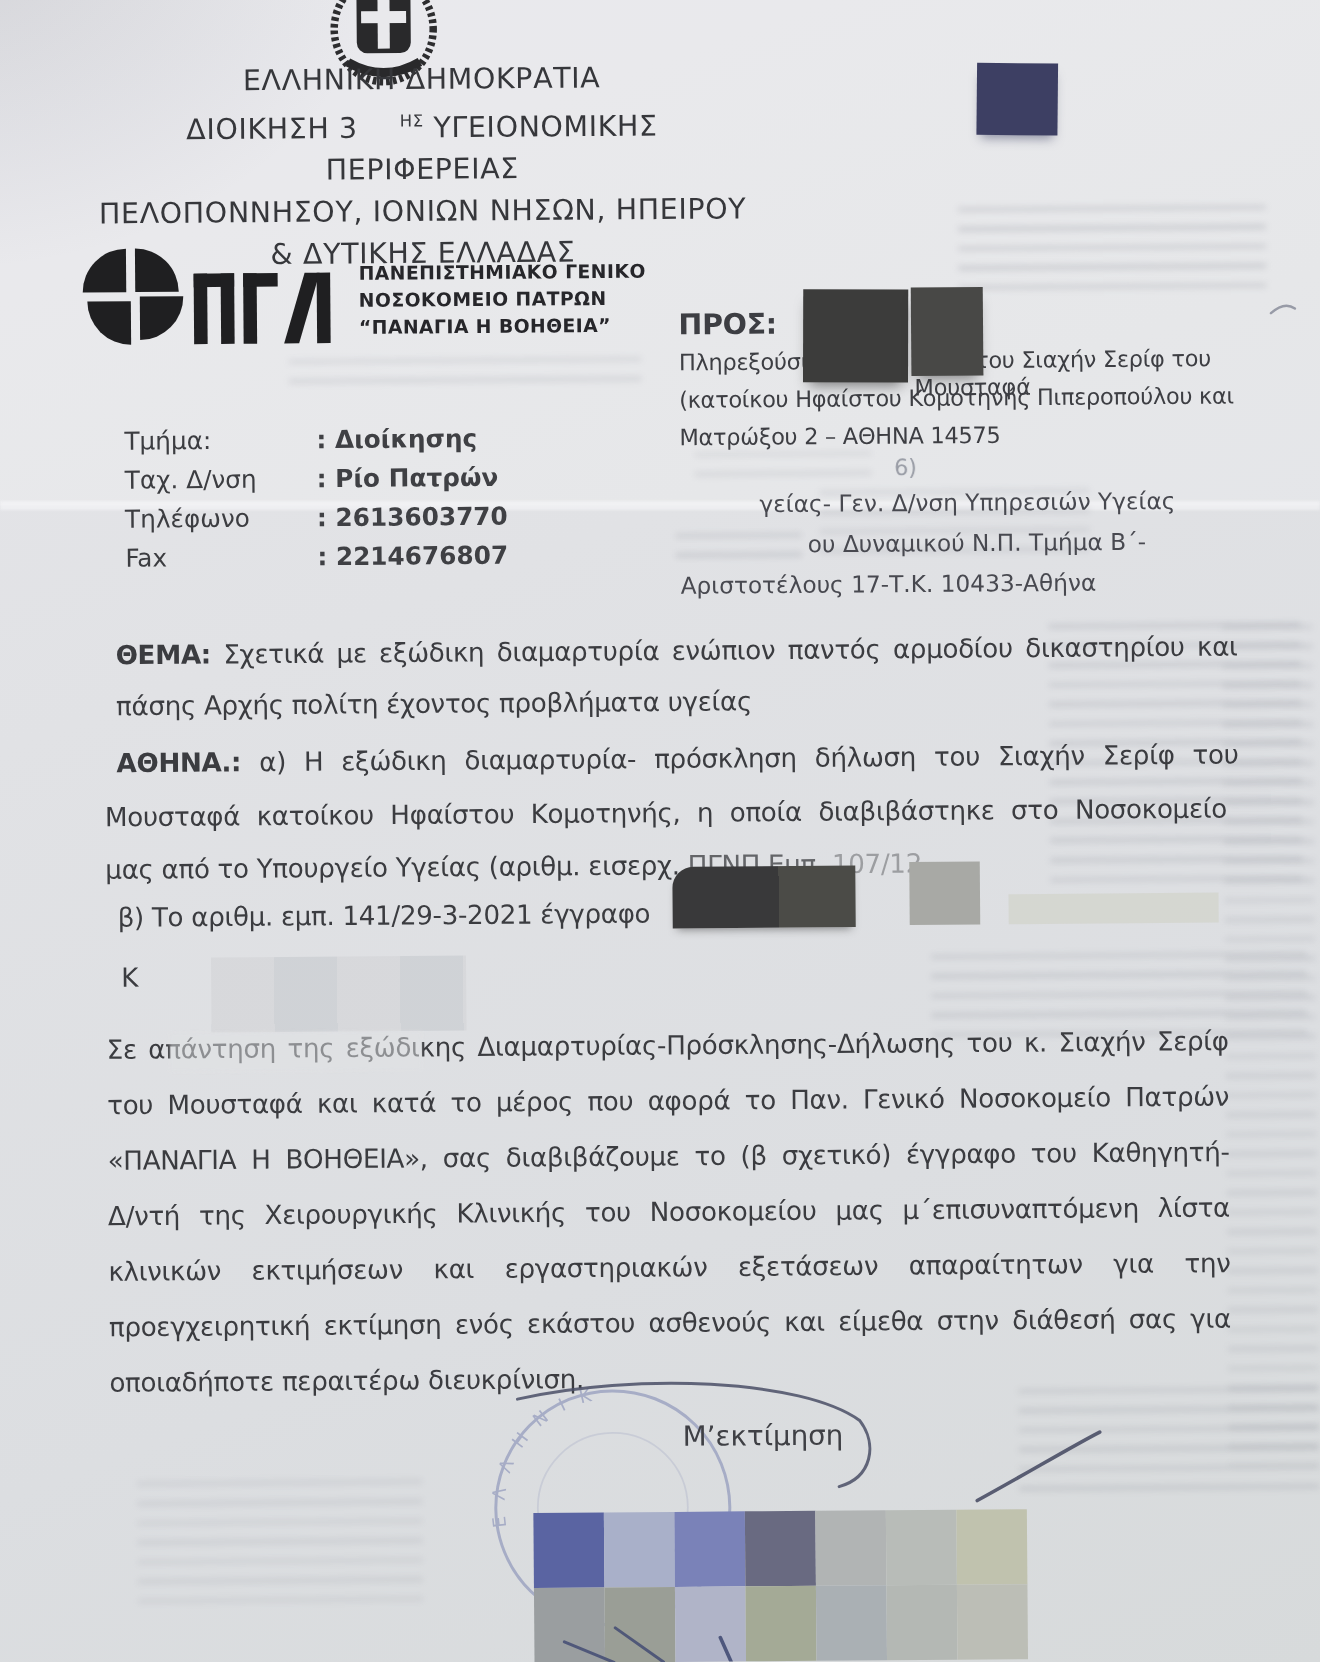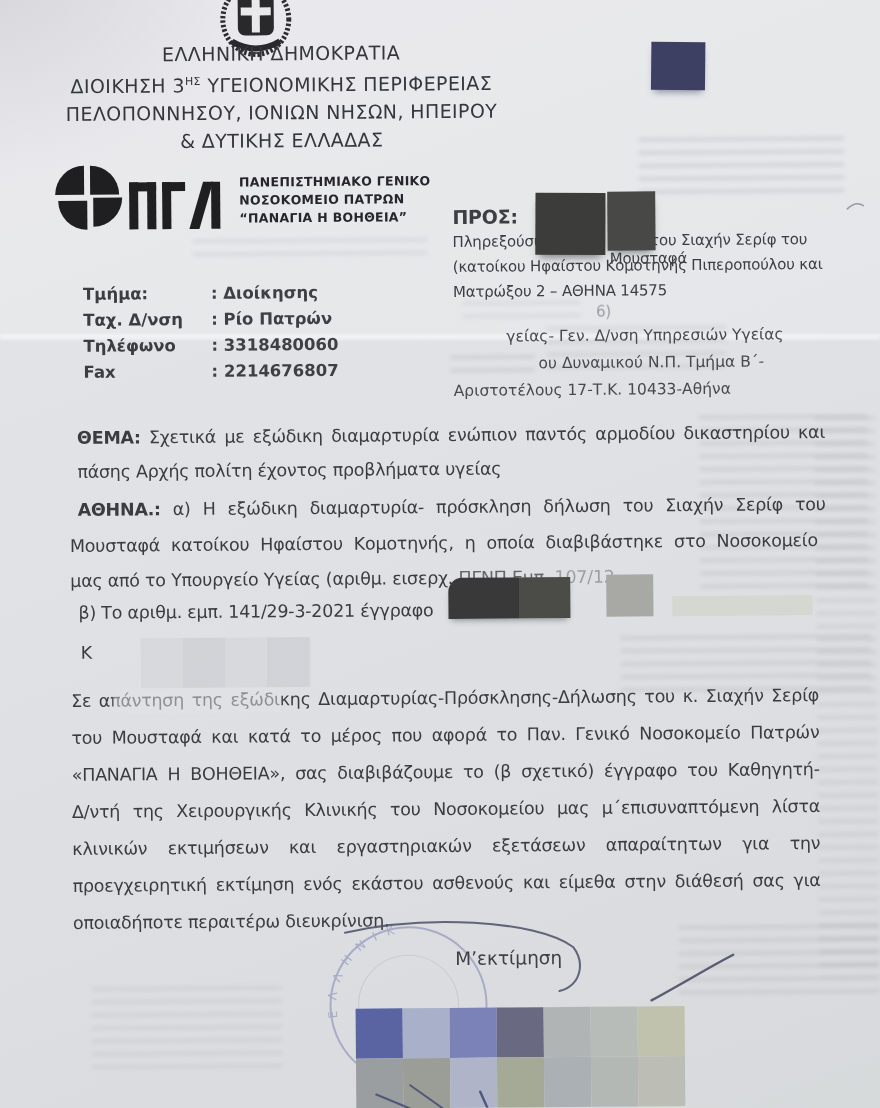--- a/index.html
+++ b/index.html
@@ -2,24 +2,24 @@
 <html><head>
 <meta charset="utf-8">
 <style>
   html,body{margin:0;padding:0;background:#cfd0d4;}
   #page{position:relative;width:880px;height:1108px;overflow:hidden;
         background:linear-gradient(160deg,#e6e6ea 0%,#e1e2e5 35%,#dcdee1 70%,#d7dadb 100%);
         font-family:"DejaVu Sans","Liberation Sans",sans-serif;color:#3b3c40;}
   #content{position:absolute;left:0;top:0;width:880px;height:1108px;transform:rotate(-0.45deg);transform-origin:50% 50%;}
   .abs{position:absolute;}
   .hdr{font-size:19px;line-height:28px;letter-spacing:.4px;color:#36373b;text-align:center;font-weight:500;}
-  .hdr sup{font-size:11px;}
+  .hdr sup{font-size:11px;margin-left:28px;}
   .logotxt{font-size:12.5px;line-height:18px;font-weight:bold;letter-spacing:.3px;color:#26262a;}
   .pros{font-size:15px;letter-spacing:-.2px;color:#3d3e43;}
-  .contact-label{font-weight:bold;font-size:16.5px;color:#3c3d41;}
+  .contact-label{font-weight:normal;font-size:16.5px;color:#3c3d41;}
   .contact-value{font-weight:bold;font-size:16.5px;color:#3f4044;}
   .cc{font-size:15.5px;color:#484950;}
   .doc{font-size:17.5px;letter-spacing:-.25px;color:#3b3c40;width:748px;}
   .jline{text-align:justify;text-align-last:justify;}
   .b{font-weight:bold;}
   .fade1{opacity:.75;}
   .fade2{opacity:.4;}
   .faint{color:rgba(90,95,110,.55);filter:blur(.4px);}
   .redact{position:absolute;}
   .smudge{position:absolute;filter:blur(2.2px);opacity:.5;
@@ -105,21 +105,21 @@
       <div style="position:relative;height:26px;width:320px;">
         <span class="contact-label">Τμήμα:</span>
         <span class="contact-value abs" style="left:128px;top:0;">: Διοίκησης</span>
       </div>
       <div style="position:relative;height:26px;width:320px;">
         <span class="contact-label">Ταχ. Δ/νση</span>
         <span class="contact-value abs" style="left:128px;top:0;">: Ρίο Πατρών</span>
       </div>
       <div style="position:relative;height:26px;width:320px;">
         <span class="contact-label">Τηλέφωνο</span>
-        <span class="contact-value abs" style="left:128px;top:0;">: 3318480060</span>
+        <span class="contact-value abs" style="left:128px;top:0;">: 2613603770</span>
       </div>
       <div style="position:relative;height:26px;width:320px;">
         <span class="contact-label">Fax</span>
         <span class="contact-value abs" style="left:128px;top:0;">: 2214676807</span>
       </div>
     </div>
 
     <div class="abs cc" style="left:508px;top:328px;">γείας- Γεν. Δ/νση Υπηρεσιών Υγείας</div>
     <div class="smudge" style="left:452px;top:356px;width:84px;height:18px;opacity:.45;"></div>
     <div class="abs cc" style="left:540px;top:355px;">ου Δυναμικού Ν.Π. Τμήμα Β΄-</div>

